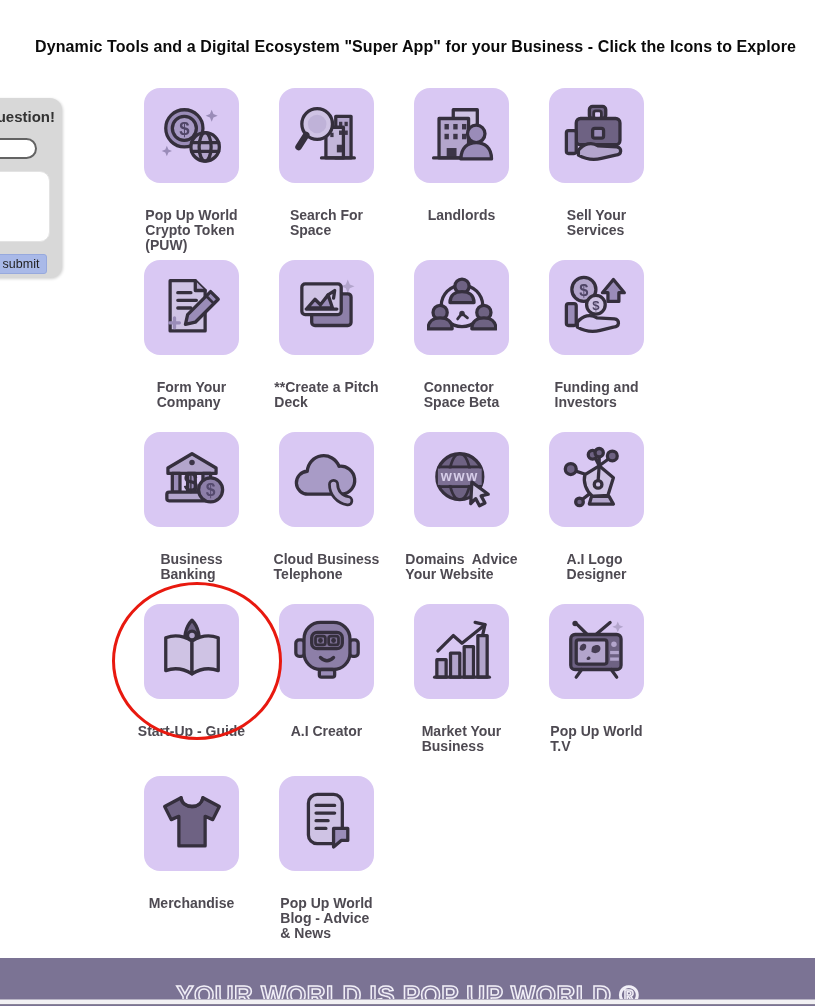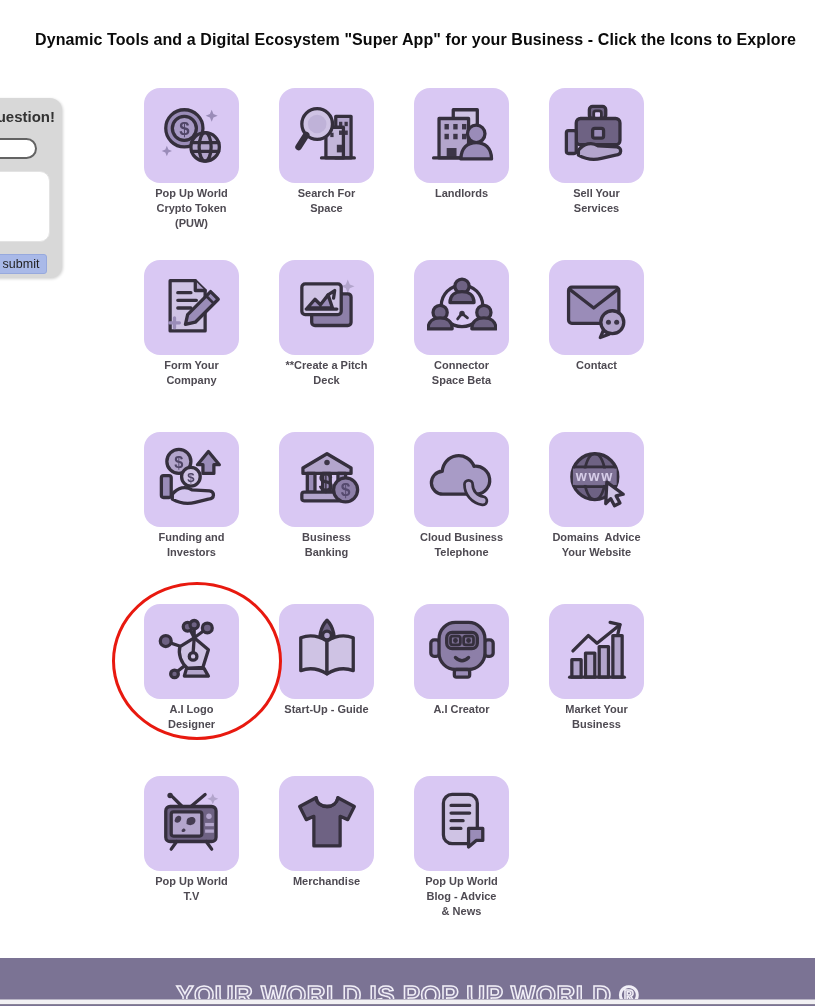--- a/index.html
+++ b/index.html
@@ -1,21 +1,21 @@
 <!DOCTYPE html>
 <html style="--tile-bg: #d9c8f3; --footer-bg: #7b7394; --accent-red: #e8190f; --submit-bg: #a9b9e8; --panel-bg: #d8d8d8;"><head>
 <meta charset="utf-8">
 <style>
   html,body{margin:0;padding:0;background:#fff;}
   .page{
     position:relative;width:831px;height:1006px;background:#fff;overflow:hidden;
     font-family:"Liberation Sans", sans-serif;
   }
   .title{
-    position:absolute;top:31px;left:0;right:0;margin:0;text-align:center;
+    position:absolute;top:38px;left:0;right:0;margin:0;text-align:center;
     font-size:16px;font-weight:bold;color:#0a0a0a;letter-spacing:.1px;
   }
   
   .chat{
     position:absolute;left:-20px;top:98px;width:82px;height:180px;
     background:var(--panel-bg,#d8d8d8);border-radius:12px;
     box-shadow:1px 1px 3px rgba(0,0,0,.18);
   }
   .chat-q{position:absolute;top:10px;right:7px;font-size:15px;font-weight:bold;color:#333;}
   .chat-input{
@@ -36,21 +36,21 @@
     position:absolute;left:124px;top:88px;width:540px;
     display:grid;grid-template-columns:repeat(4,135px);grid-auto-rows:172px;
   }
   .cell{display:flex;flex-direction:column;align-items:center;}
   .tile{
     width:95px;height:95px;border-radius:16px;background:var(--tile-bg,#d9c8f3);
     display:flex;align-items:center;justify-content:center;cursor:pointer;
   }
   .tile svg{width:70px;height:70px;display:block;}
   .label{
-    margin-top:3px;text-align:center;font-size:11px;font-weight:bold;
+    margin-top:25px;text-align:left;font-size:14px;font-weight:bold;
     color:#4e4a52;line-height:15px;
   }
   .label div{white-space:pre;}
   
   .highlight{
     position:absolute;left:112px;top:582px;width:164px;height:152px;
     border:3px solid var(--accent-red,#e8190f);border-radius:50%;pointer-events:none;
   }
   
   .footer{
@@ -208,37 +208,20 @@
               <circle cx="52" cy="36" r="6.5"></circle>
               <path d="M41 51c0-7 5-10 11-10s11 3 11 10z"></path>
             </g>
             <circle cx="32" cy="37" r="2.5" fill="#3c3547" stroke="none"></circle>
             <path d="M32 37l-4 5M32 37l5 4" stroke-width="2.5"></path>
           </svg>
         </div>
         <div class="label">
           <div>Connector</div>
           <div>Space Beta</div>
-        </div>
-      </div>
-      <div class="cell">
-        <div class="tile">
-          <svg viewBox="0 0 64 64" fill="none" stroke="#352f3d" stroke-width="3" stroke-linejoin="round" stroke-linecap="round">
-            <rect x="6" y="13" width="46" height="33" rx="3" fill="#9a8cb8"></rect>
-            <path d="M7 15l22 17 22-17"></path>
-            <path d="M38 52l-3 7 8-3z" fill="#b3a5cc"></path>
-            <circle cx="46" cy="45" r="10.5" fill="#b3a5cc"></circle>
-            <g fill="#3c3547" stroke="none">
-              <circle cx="42.5" cy="45" r="2.3"></circle>
-              <circle cx="50" cy="45" r="2.3"></circle>
-            </g>
-          </svg>
-        </div>
-        <div class="label">
-          <div>Contact</div>
         </div>
       </div>
       <div class="cell">
         <div class="tile">
           <svg viewBox="0 0 64 64" fill="none" stroke="#352f3d" stroke-width="3" stroke-linejoin="round" stroke-linecap="round">
             <circle cx="20" cy="15" r="11" fill="#b3a5cc"></circle>
             <text x="20" y="21" font-size="15" font-weight="bold" text-anchor="middle" fill="#4f4566" stroke="none">$</text>
             <circle cx="31" cy="29" r="8.5" fill="#cfc3e4"></circle>
             <text x="31" y="34" font-size="12" font-weight="bold" text-anchor="middle" fill="#4f4566" stroke="none">$</text>
             <path d="M42 26v-8h-5l10-12 10 12h-5v8z" fill="#9a8cb8"></path>

